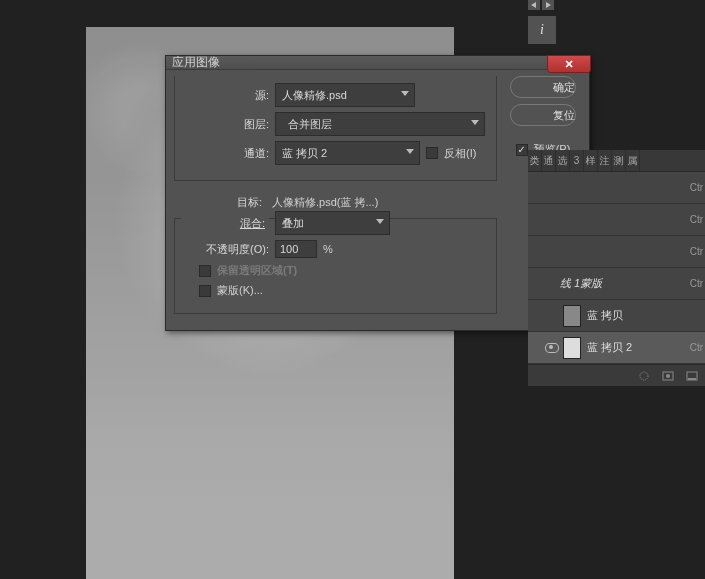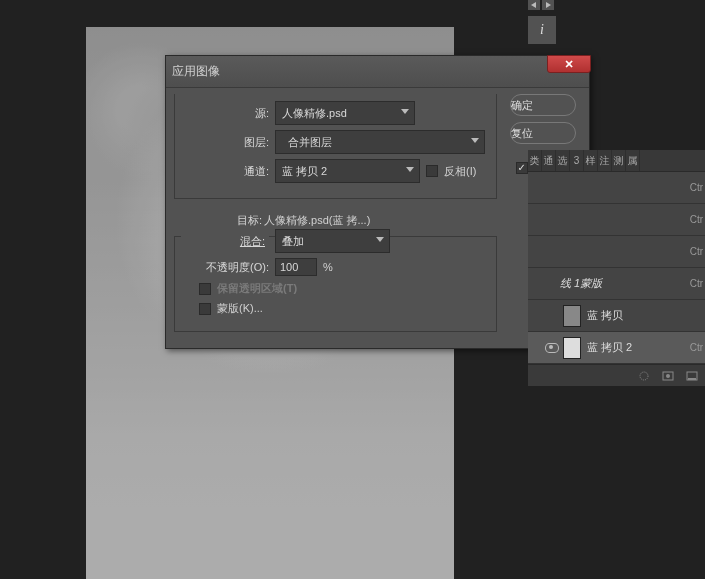--- a/index.html
+++ b/index.html
@@ -79,21 +79,21 @@
     .dialog {
       position: absolute;
       left: 165px;
       top: 55px;
       width: 425px;
       background: #525252;
       border: 1px solid #2a2a2a;
       box-shadow: 2px 2px 6px rgba(0,0,0,0.5);
     }
     .dialog-title {
-      height: 32px;
+      height: 14px;
       background: linear-gradient(#5a5a5a, #4e4e4e);
       display: flex;
       align-items: center;
       padding-left: 6px;
       position: relative;
       border-bottom: 1px solid #3a3a3a;
       font-size: 12px;
     }
     .close-btn {
       position: absolute;
@@ -174,21 +174,21 @@
       align-items: center;
       justify-content: center;
       font-size: 10px;
       color: #ddd;
     }
     .checkbox.checked::after { content: '✓'; }
     
     .target-row {
       padding: 8px 0 8px 0;
       display: flex;
-      gap: 2px;
+      gap: 10px;
     }
     .target-row .label { width: 88px; }
     
     .num-input {
       background: #3e3e3e;
       border: 1px solid #2c2c2c;
       width: 42px;
       height: 18px;
       color: #d8d8d8;
       padding: 0 4px;
@@ -199,21 +199,21 @@
     .disabled { color: #7a7a7a; font-weight: bold; }
     
     .dlg-btn {
       width: 66px;
       height: 22px;
       background: #525252;
       border: 1px solid #787878;
       border-radius: 11px;
       display: flex;
       align-items: center;
-      justify-content: flex-start;
+      justify-content: flex-end;
       color: #e0e0e0;
       font-size: 11px;
     }
     .preview-row { display: flex; align-items: center; gap: 6px; margin-top: 10px; }
     
     
     .layers-panel {
       position: absolute;
       left: 528px;
       top: 150px;

